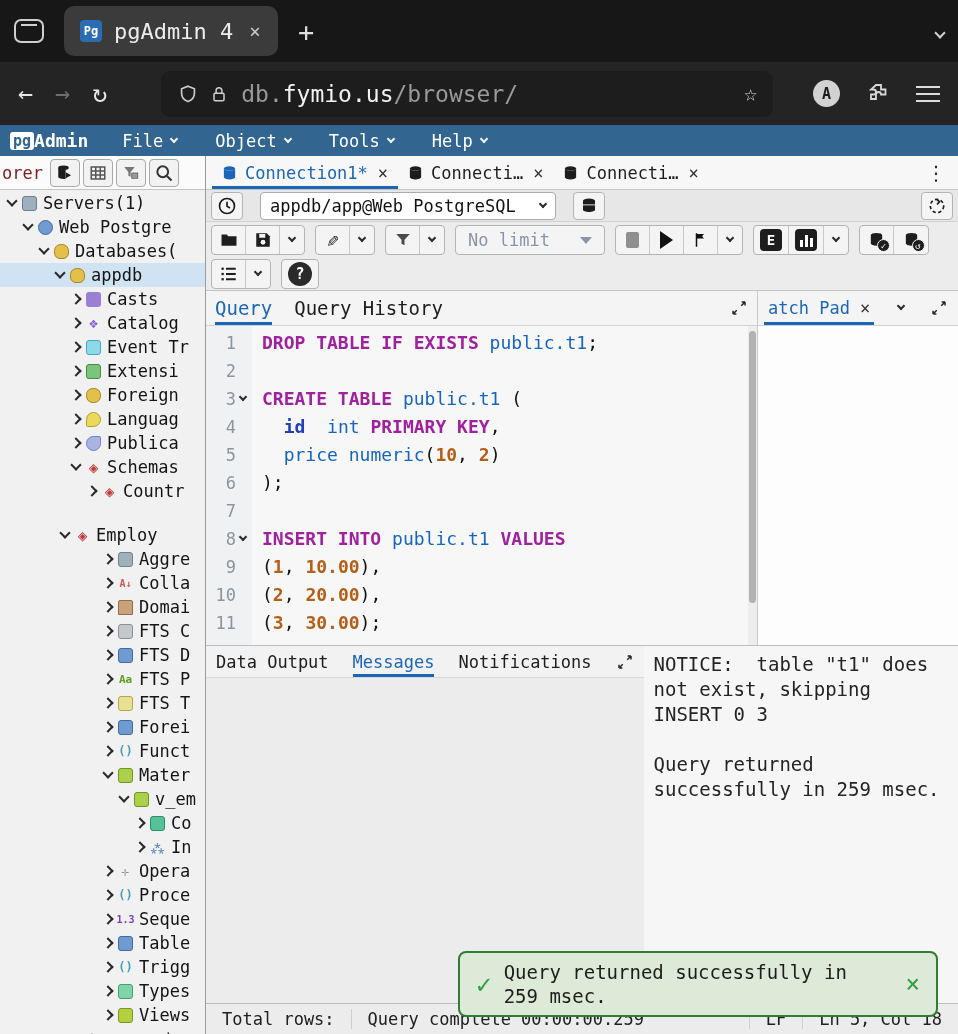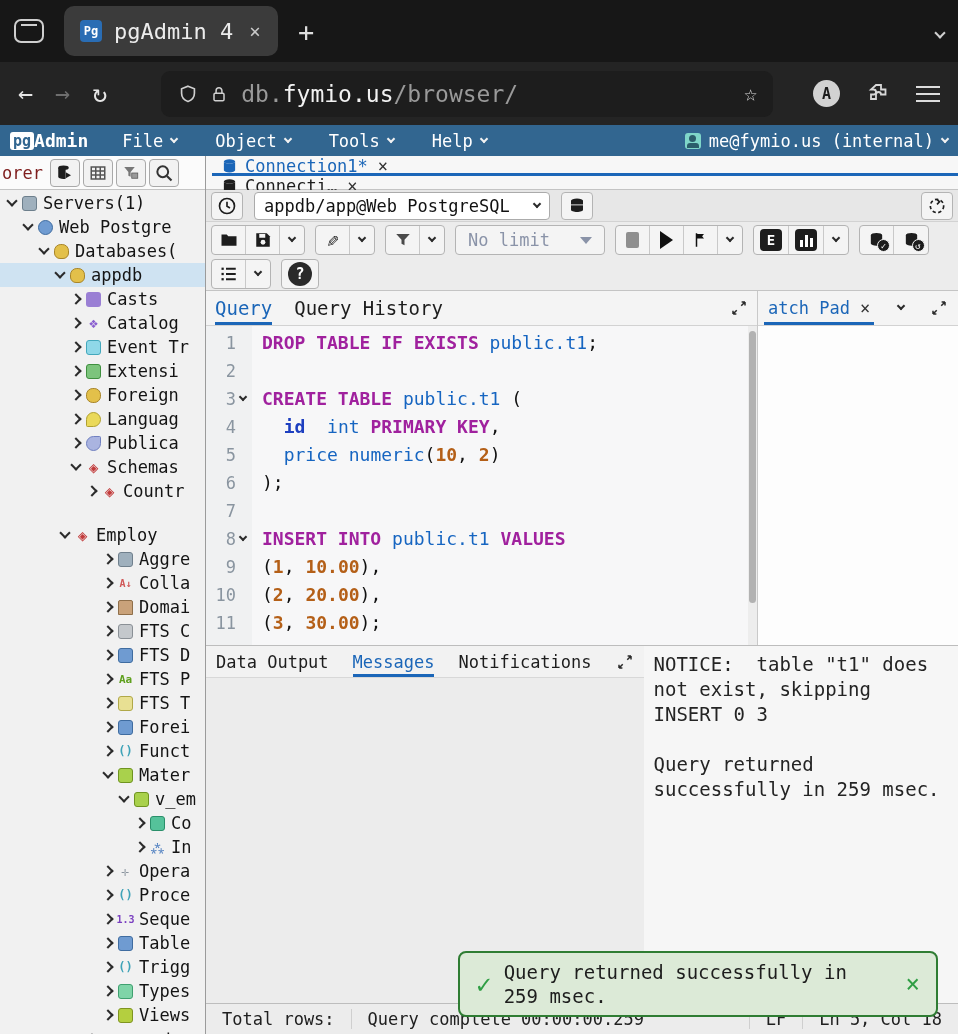--- a/index.html
+++ b/index.html
@@ -95,31 +95,31 @@
   .operators-icon { background:none; }
   .operators-icon::before { content:"✛"; color:#8a949e; font-size:13px; }
   .sequences-icon { background:none; }
   .sequences-icon::before { content:"1.3"; color:#7a3fc0; font-size:10px; font-weight:bold; }
   .tables-icon { background:#6f9bd1; border:1px solid #3f6ca0; }
   .types-icon { background:#7fd4a8; border:1px solid #3fa070; }
   .views-icon { background:#b4cf3f; border:1px solid #7f9420; }
 
   
   .right-panel { flex:1; display:flex; flex-direction:column; min-width:0; }
-  .conn-tabs { height:34px; background:#f7f7f7; border-bottom:1px solid #c4c4c4; display:flex; align-items:stretch; padding-left:6px;flex-direction:column; }
+  .conn-tabs { height:34px; background:#f7f7f7; border-bottom:1px solid #c4c4c4; display:flex; align-items:stretch; padding-left:6px; }
   .conn-tab { display:flex; align-items:center; gap:8px; padding:0 10px; font-size:17px; color:#1d1d1d; }
   .conn-tab .dbmini { color:#1d1d1d; }
   .conn-tab.active { color:#1b66b8; box-shadow:inset 0 -3px #1b66b8; }
   .conn-tab.active .dbmini { color:#1b66b8; }
   .ctab-close { color:#333; font-size:17px; margin-left:2px; }
   .ctab-close::before { content:"×"; }
   .kebab { margin-left:auto; align-self:center; color:#2a2a2a; font-size:20px; padding:0 12px; }
   .kebab::before { content:"⋮"; }
 
-  .conn-row { height:32px; background:#e7e7e7; display:flex; align-items:center; gap:11px; padding:2px 5px; border-bottom:1px solid #d2d2d2; }
+  .conn-row { height:32px; background:#e7e7e7; display:flex; align-items:center; gap:17px; padding:2px 5px; border-bottom:1px solid #d2d2d2; }
   .btn { height:28px; min-width:32px; border:1px solid #b4b4b4; border-radius:4px; background:#f4f4f4; display:flex; align-items:center; justify-content:center; gap:6px; }
   .conn-select { width:296px; height:28px; background:#fff; border:1px solid #ababab; border-radius:4px; display:flex; align-items:center; padding:0 9px; font-size:17px; color:#111; }
   .conn-select .crt { margin-left:auto; }
   .push-right { margin-left:auto; }
 
   .toolbar-row { height:36px; display:flex; align-items:center; gap:10px; padding:0 5px; background:#ececec; }
   .btn-group { display:flex; border:1px solid #b4b4b4; border-radius:4px; background:#f4f4f4; overflow:hidden; height:30px; }
   .tb { min-width:34px; height:100%; display:flex; align-items:center; justify-content:center; border-right:1px solid #c9c9c9; padding:0 6px; }
   .tb:last-child { border-right:none; }
   .tb.narrow { min-width:24px; }
@@ -238,25 +238,20 @@
       <span class="crt down white sm"></span>
     </div>
   <div class="menu-item">
       <span>Tools</span>
       <span class="crt down white sm"></span>
     </div>
   <div class="menu-item">
       <span>Help</span>
       <span class="crt down white sm"></span>
     </div>
-  <div class="user-section">
-    <span class="user-ico"></span>
-    <span>me@fymio.us (internal)</span>
-    <span class="crt down white sm"></span>
-  </div>
 </div>
 
 <div class="workspace">
 
   <div class="left-panel">
     <div class="left-header">
       <span class="lh-label">orer</span>
       <div class="ibtn">
         <svg width="20" height="18" viewBox="0 0 24 24">
             <ellipse cx="10" cy="5" rx="7" ry="3" fill="#1d1d1d"></ellipse>

